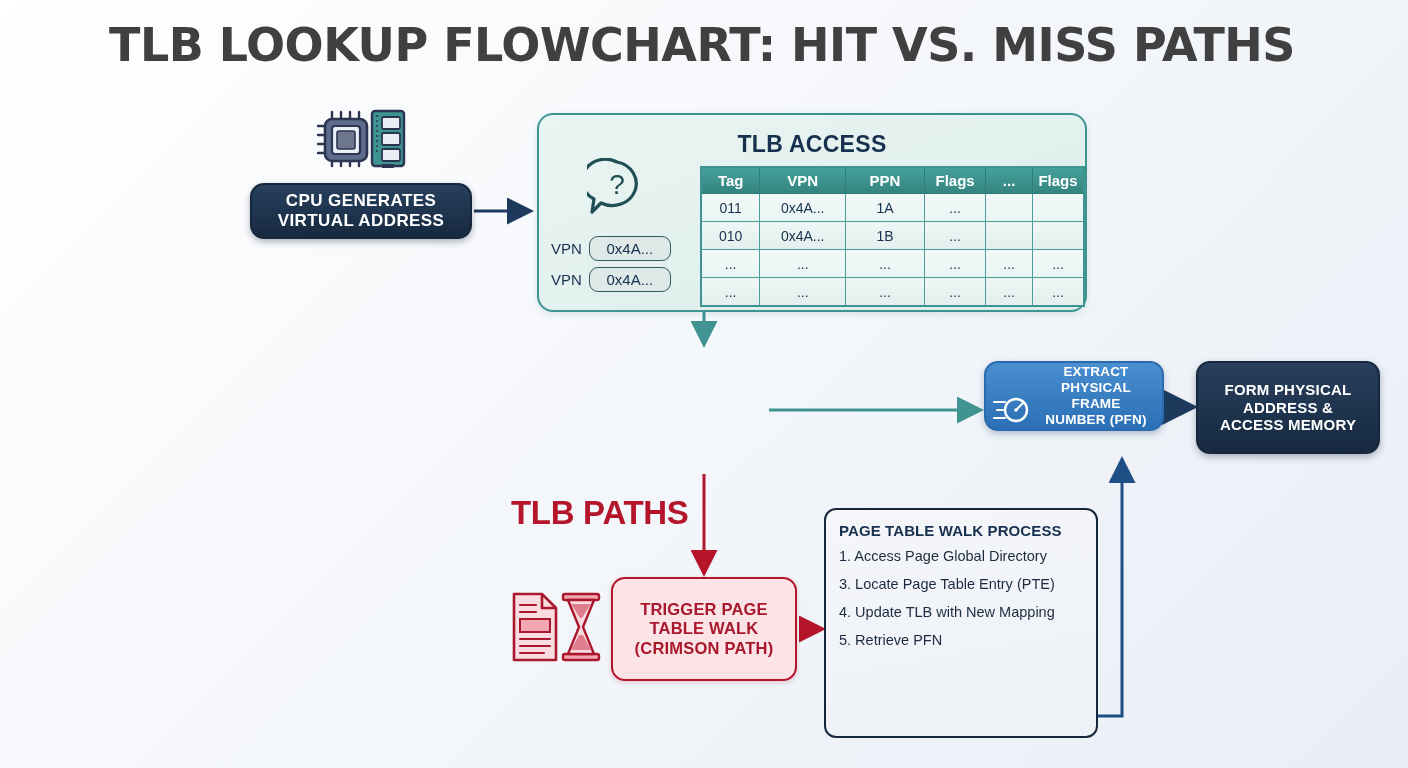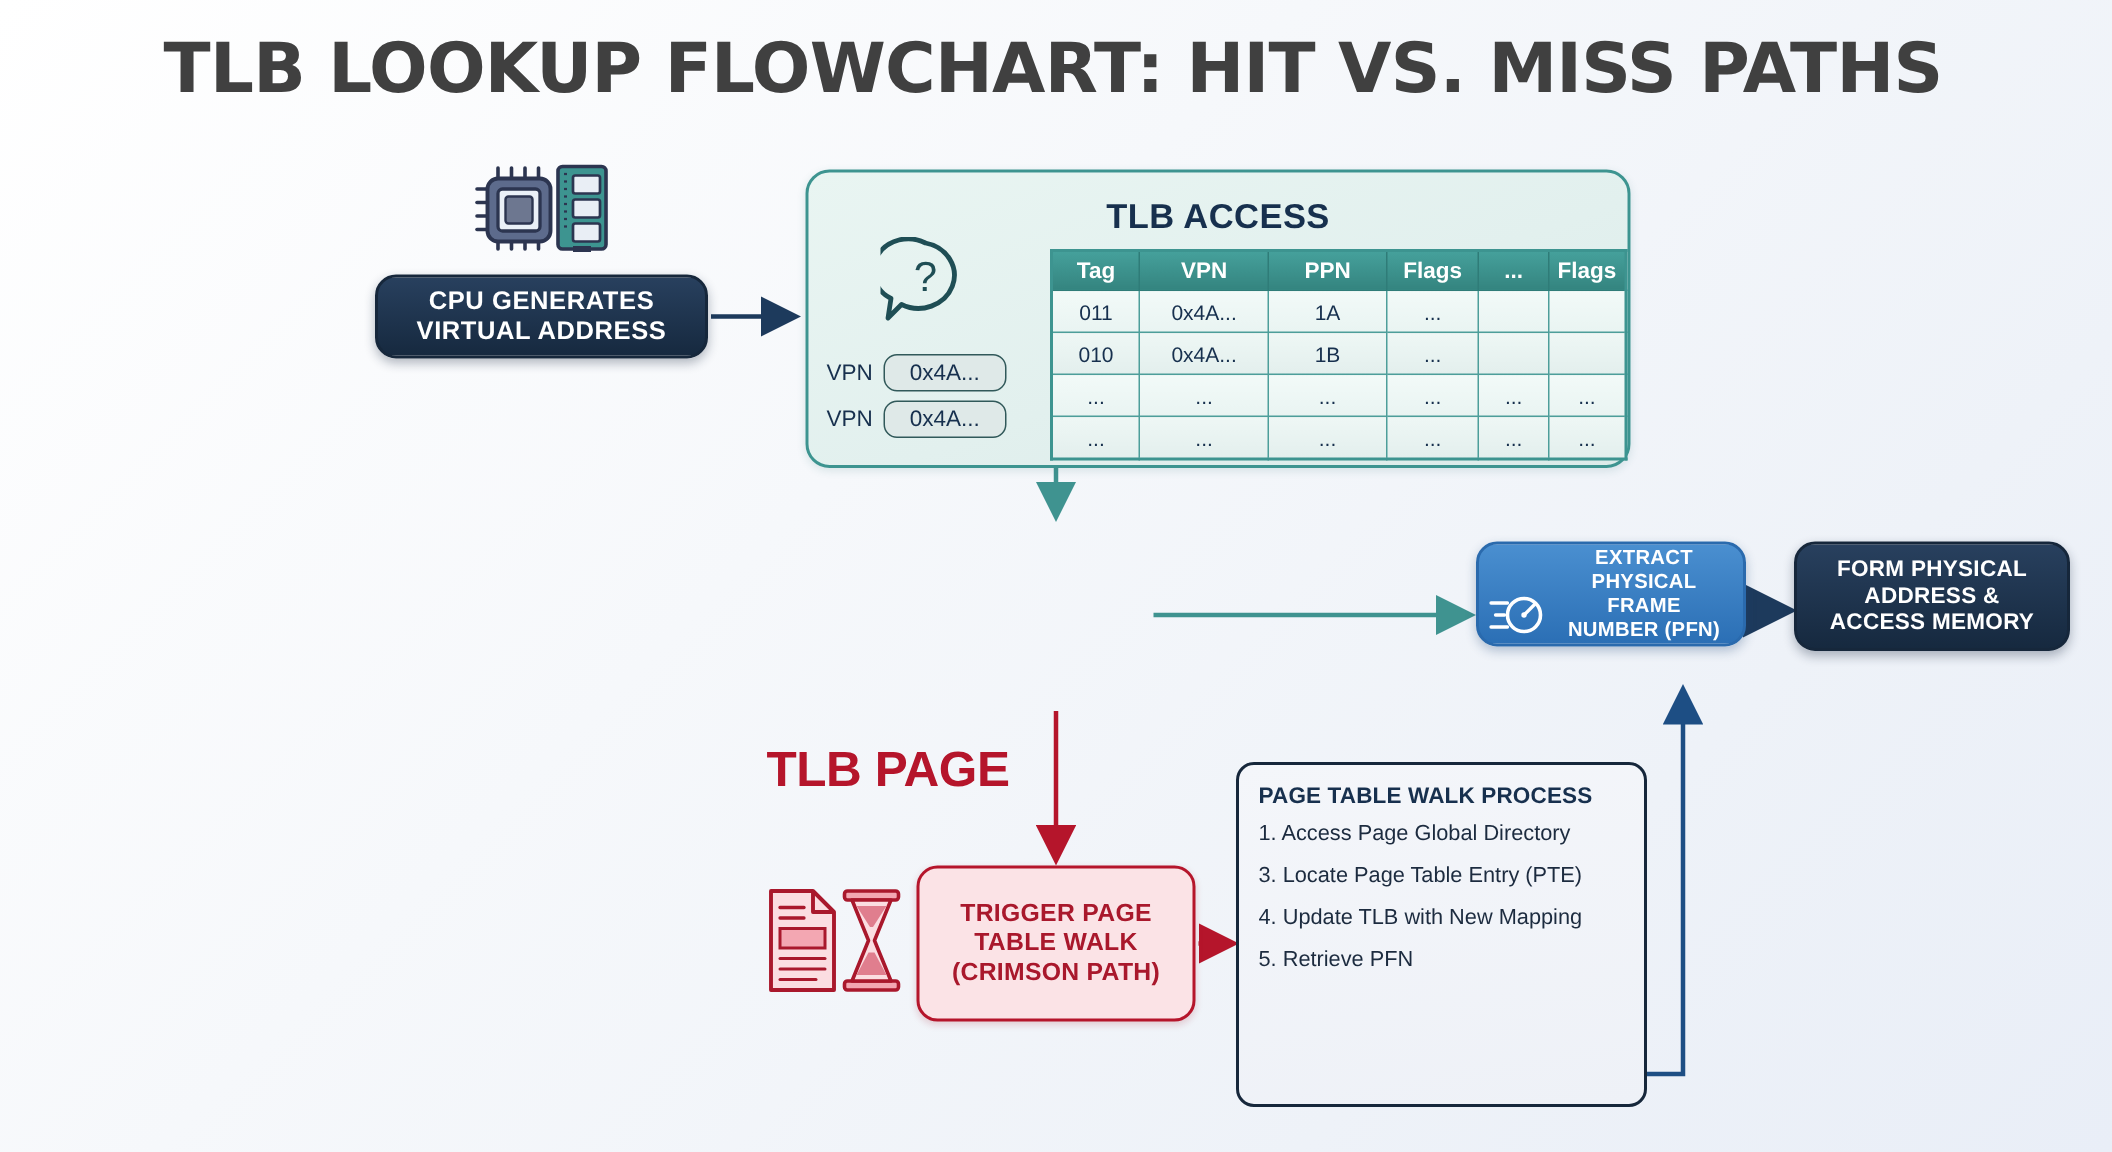--- a/index.html
+++ b/index.html
@@ -133,21 +133,21 @@
     left:511px; top:494px; font-size:33px; font-weight:800;
     color:#b5152b; letter-spacing:-.3px;
   }
 
   
   #pfn-box {
     left:984px; top:361px; width:180px; height:70px;
     font-size:13.5px; padding-left:44px; box-sizing:border-box; letter-spacing:.2px;
   }
   #speedo-icon { position:absolute; left:6px; top:29px; }
-  #form-box { left:1196px; top:361px; width:184px; height:73px; font-size:15px; letter-spacing:.2px; }
+  #form-box { left:1196px; top:361px; width:184px; height:93px; font-size:15px; letter-spacing:.2px; }
 
   
   #trigger-box { left:611px; top:577px; width:186px; height:104px; font-size:16.5px; letter-spacing:.2px; }
   #doc-hourglass { left:508px; top:588px; }
 
   
   #ptw-panel {
     left:824px; top:508px; width:274px; height:230px;
     background: linear-gradient(170deg,#f4f6fa 0%,#eef1f7 100%);
     border:2.5px solid #16273b;
@@ -305,21 +305,21 @@
           <td>...</td>
           <td>...</td>
           <td>...</td>
           <td>...</td>
         </tr>
       </tbody>
     </table>
   </div>
 
 
-  <div class="abs" id="label-miss">TLB PAGE</div>
+  <div class="abs" id="label-miss">TLB PATHS</div>
 
   <div class="node node-blue" id="pfn-box">
     <svg id="speedo-icon" width="40" height="36" viewBox="0 0 40 36">
       <circle cx="24" cy="18" r="11" fill="none" stroke="#ffffff" stroke-width="2.4"></circle>
       <line x1="24" y1="18" x2="31" y2="11" stroke="#ffffff" stroke-width="2.2" stroke-linecap="round"></line>
       <circle cx="24" cy="18" r="1.8" fill="#ffffff"></circle>
       <g stroke="#ffffff" stroke-width="2.2" stroke-linecap="round">
         <line x1="2" y1="10" x2="13" y2="10"></line>
         <line x1="5" y1="18" x2="11" y2="18"></line>
         <line x1="2" y1="26" x2="13" y2="26"></line>

